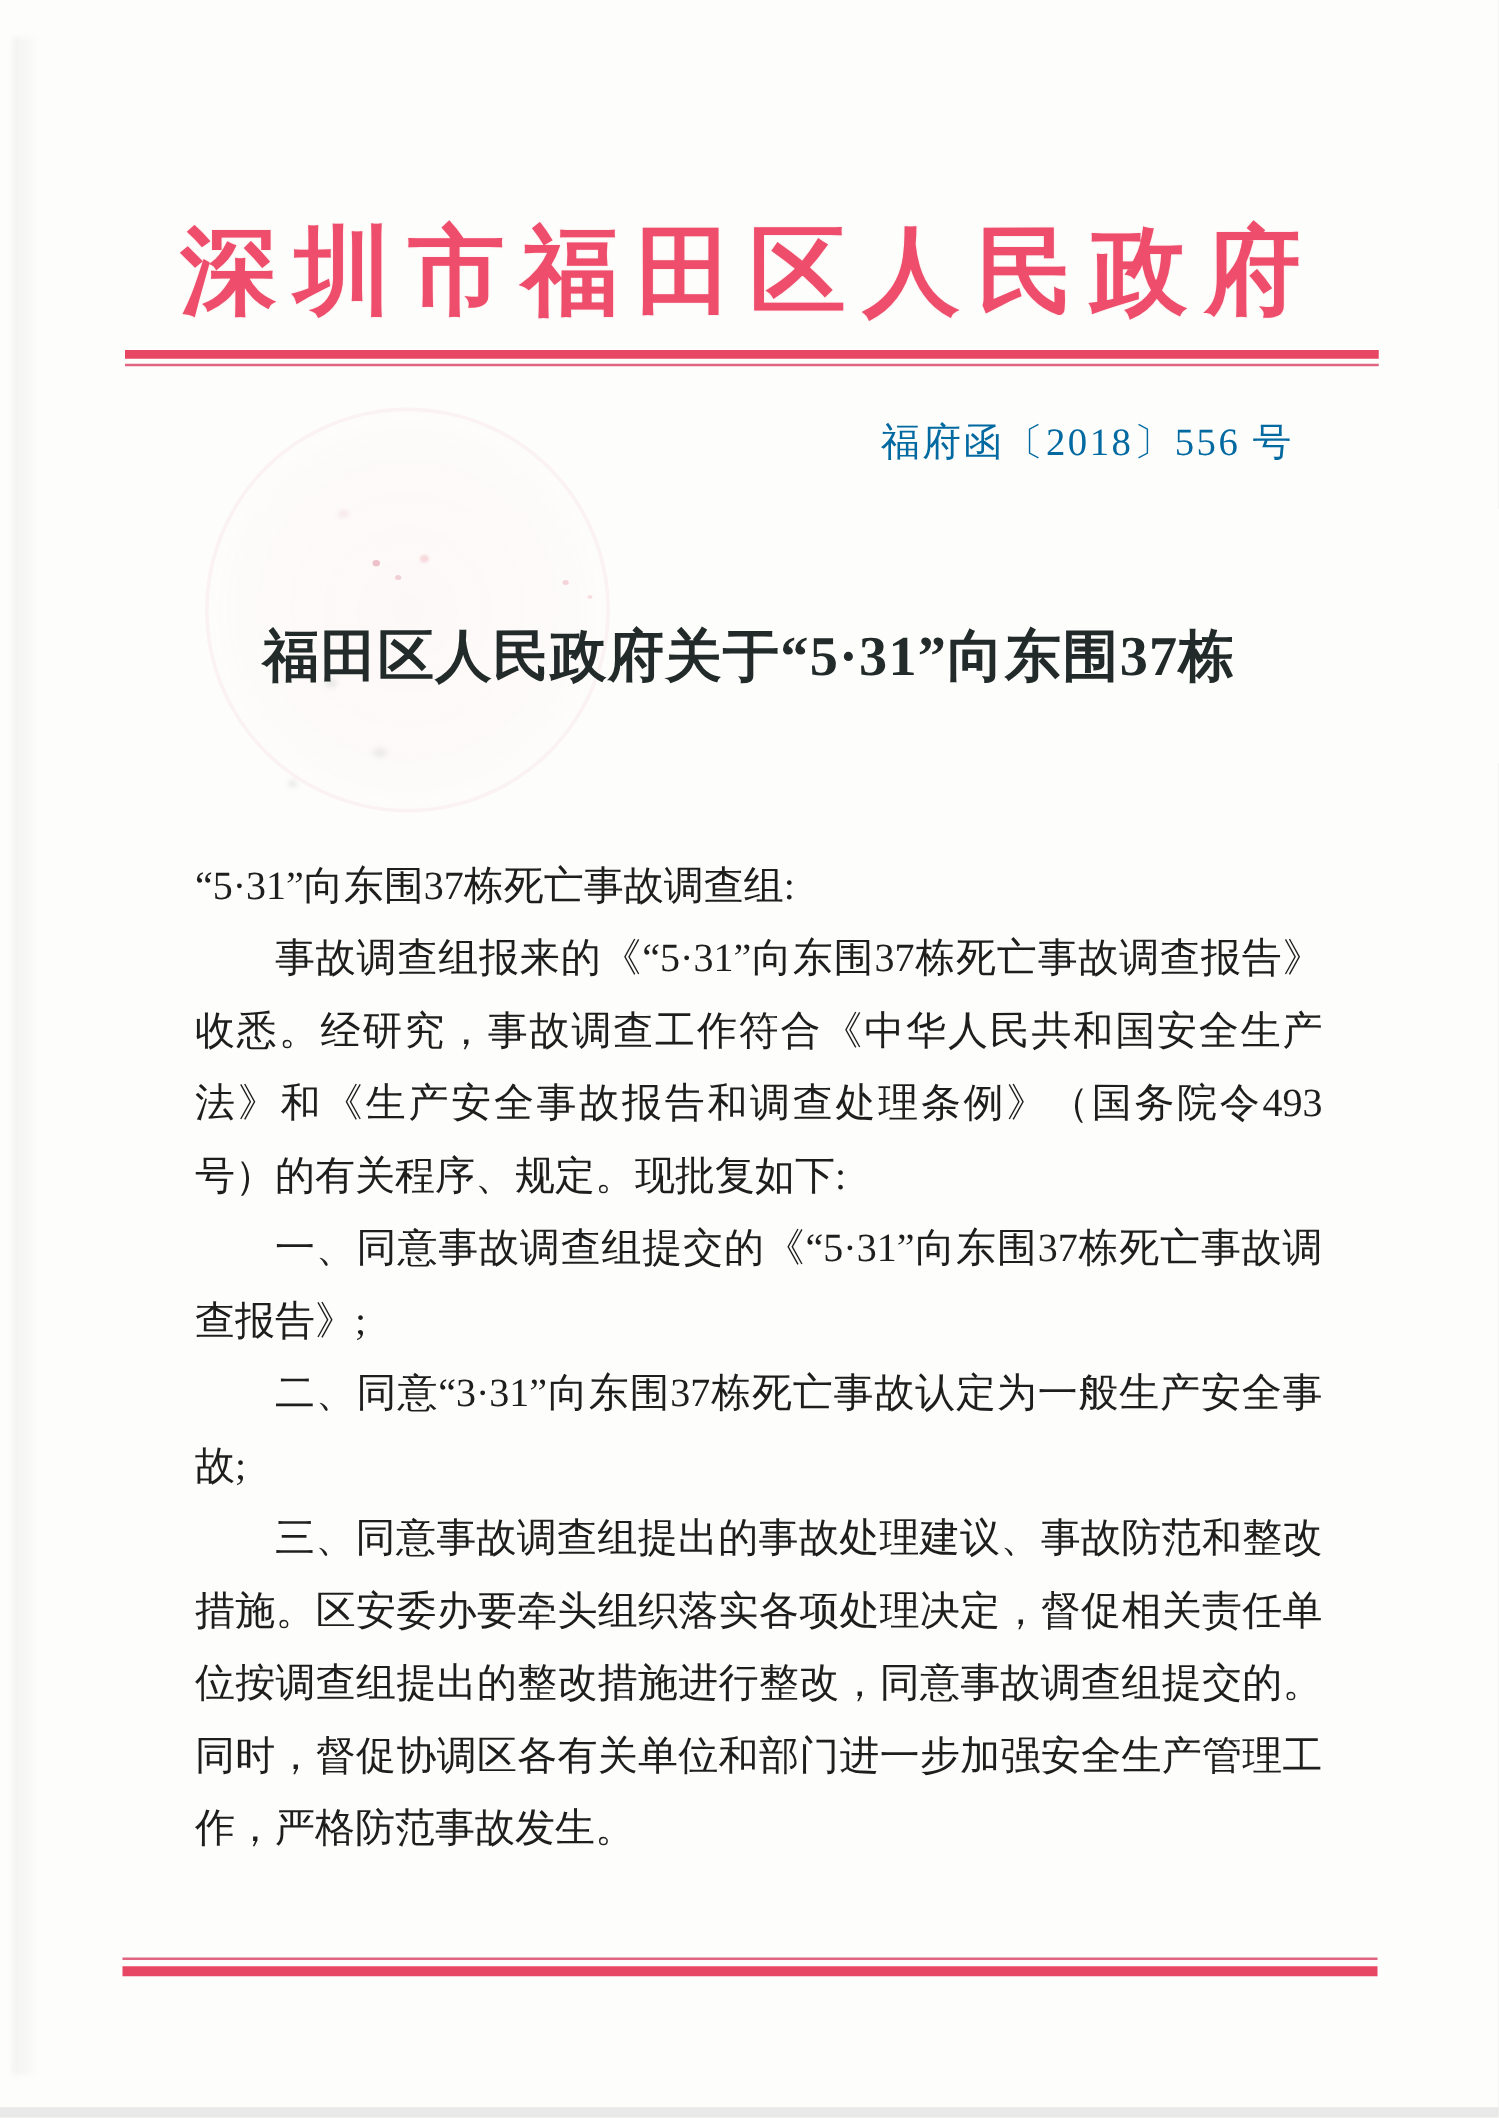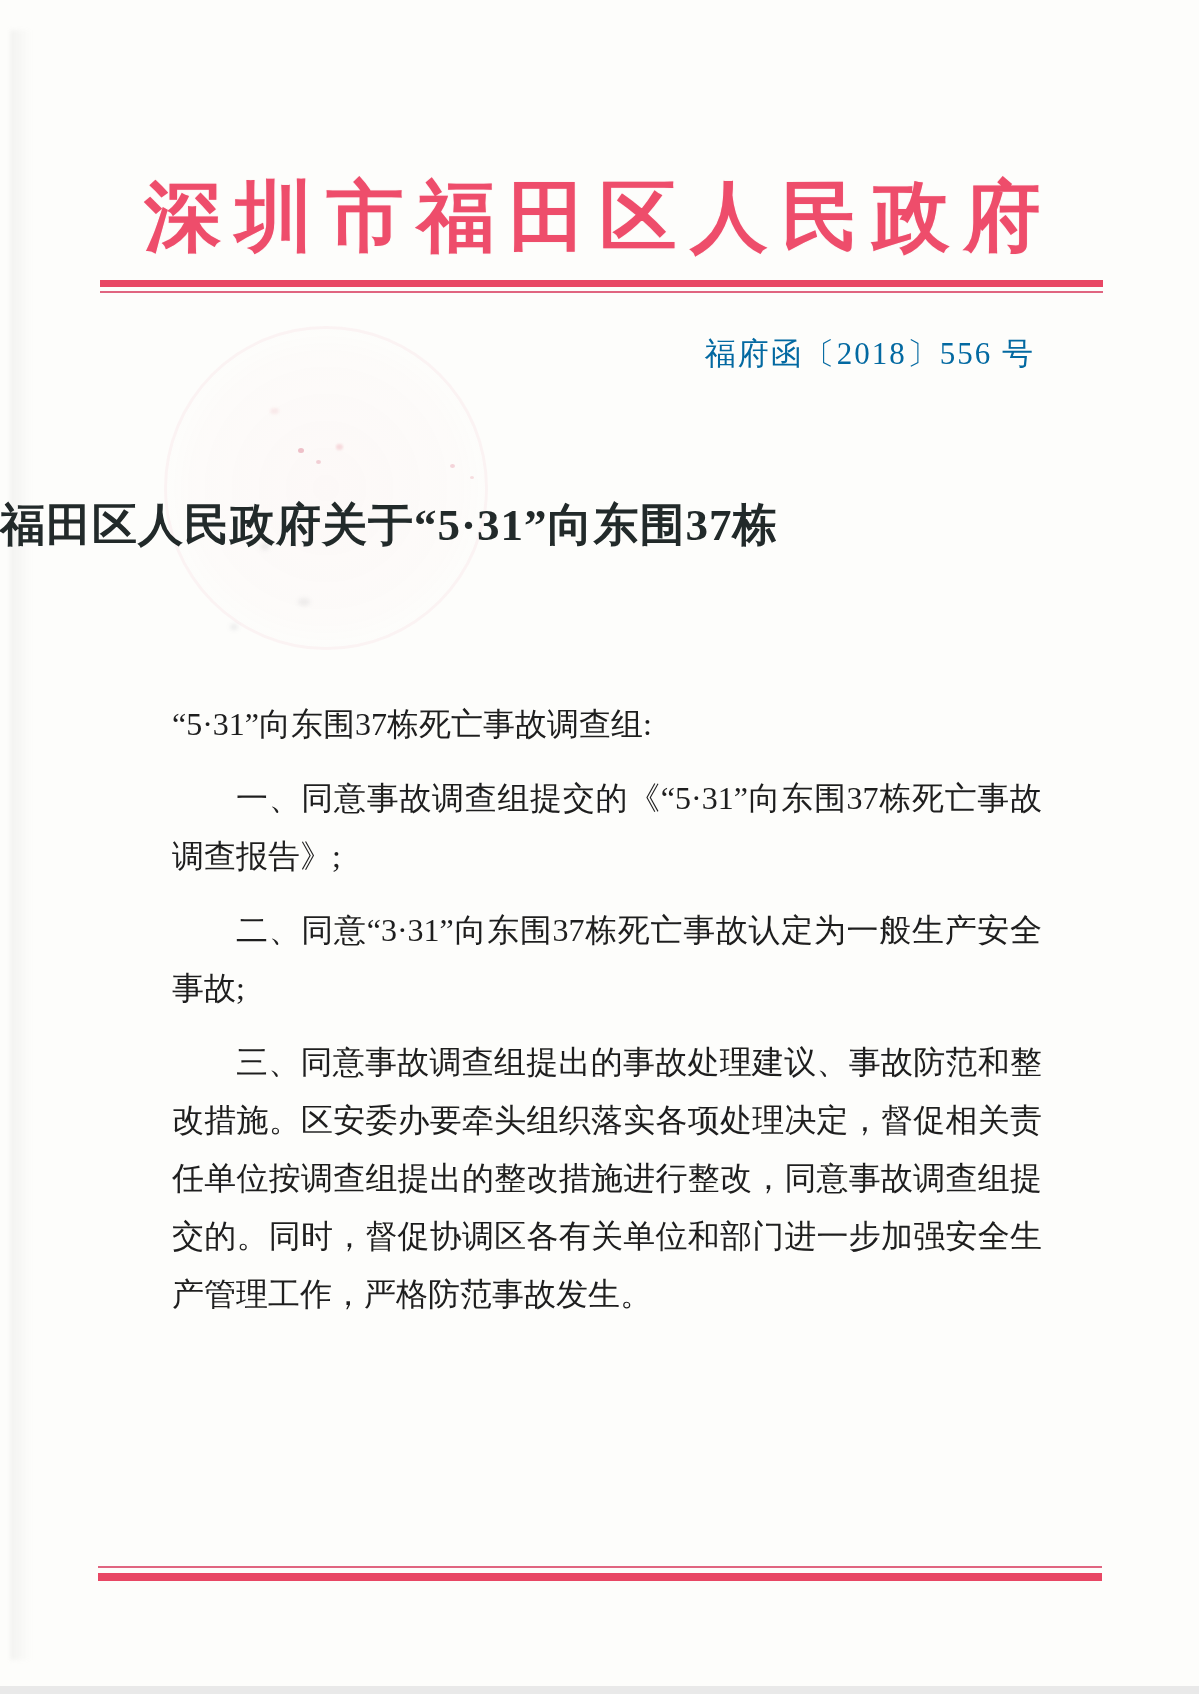--- a/index.html
+++ b/index.html
@@ -52,31 +52,32 @@
   .s2 { left: 166px; top: 142px; width: 5px;  height: 4px;  background: rgba(205,60,90,0.22); filter: blur(0.5px); }
   .s3 { left: 186px; top: 126px; width: 7px;  height: 6px;  background: rgba(215,70,95,0.18); filter: blur(1px); }
   .s4 { left: 300px; top: 146px; width: 5px;  height: 4px;  background: rgba(210,60,90,0.20); filter: blur(0.5px); }
   .s5 { left: 320px; top: 158px; width: 4px;  height: 3px;  background: rgba(210,60,90,0.16); filter: blur(0.5px); }
   .s6 { left: 110px; top: 225px; width: 10px; height: 7px;  background: rgba(110,110,120,0.12); filter: blur(2px); }
   .s7 { left: 148px; top: 280px; width: 12px; height: 8px;  background: rgba(110,110,120,0.10); filter: blur(2px); }
   .s8 { left: 80px;  top: 306px; width: 8px;  height: 6px;  background: rgba(110,110,120,0.12); filter: blur(2px); }
   .s9 { left: 120px; top: 90px;  width: 9px;  height: 6px;  background: rgba(215,90,110,0.10); filter: blur(1.5px); }
   .doc-title {
     position: absolute; left: 0; top: 496px; width: 100%;
+    text-align: center;
     font-size: 45px; font-weight: bold;
     line-height: 59px;
     color: #222a2a;
     letter-spacing: 1px;
   }
   .body-text {
     position: absolute; left: 156px; top: 679px; width: 902px;
     font-size: 32px; line-height: 58px; color: #1e1e1e;
     text-align: justify;
   }
-  .body-text p { margin: 16px; text-indent: 2em; }
+  .body-text p { margin: 0; text-indent: 2em; }
   .body-text p.salutation { text-indent: 0; }
 </style>
 </head>
 <body>
 
 <div class="page">
 
   <div class="scan-edge"></div>
 
   <div class="letterhead">深圳市福田区人民政府</div>
@@ -98,20 +99,21 @@
     <span class="speck s8"></span>
     <span class="speck s9"></span>
   </div>
 
   <div class="doc-title">
     <div>福田区人民政府关于“5·31”向东围37栋</div>
   </div>
 
   <div class="body-text">
     <p class="salutation">“5·31”向东围37栋死亡事故调查组:</p>
+    <p>事故调查组报来的《“5·31”向东围37栋死亡事故调查报告》收悉。经研究，事故调查工作符合《中华人民共和国安全生产法》和《生产安全事故报告和调查处理条例》（国务院令493号）的有关程序、规定。现批复如下:</p>
     <p>一、同意事故调查组提交的《“5·31”向东围37栋死亡事故调查报告》;</p>
     <p>二、同意“3·31”向东围37栋死亡事故认定为一般生产安全事故;</p>
     <p>三、同意事故调查组提出的事故处理建议、事故防范和整改措施。区安委办要牵头组织落实各项处理决定，督促相关责任单位按调查组提出的整改措施进行整改，同意事故调查组提交的。同时，督促协调区各有关单位和部门进一步加强安全生产管理工作，严格防范事故发生。</p>
   </div>
 
   <div class="rule fr-thin"></div>
   <div class="rule fr-thick"></div>
 
 </div>
 

